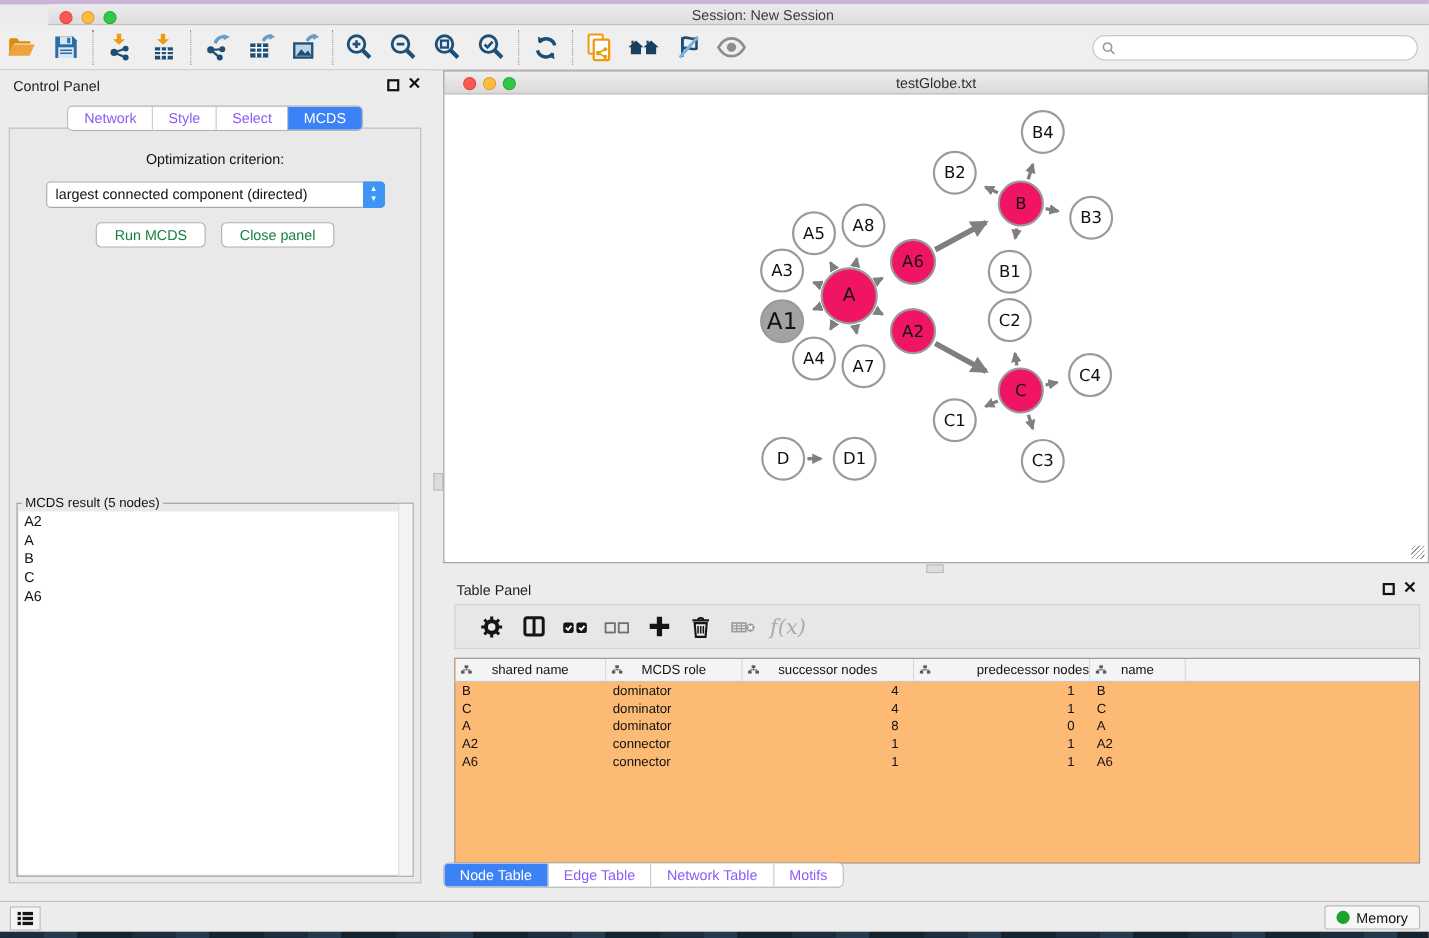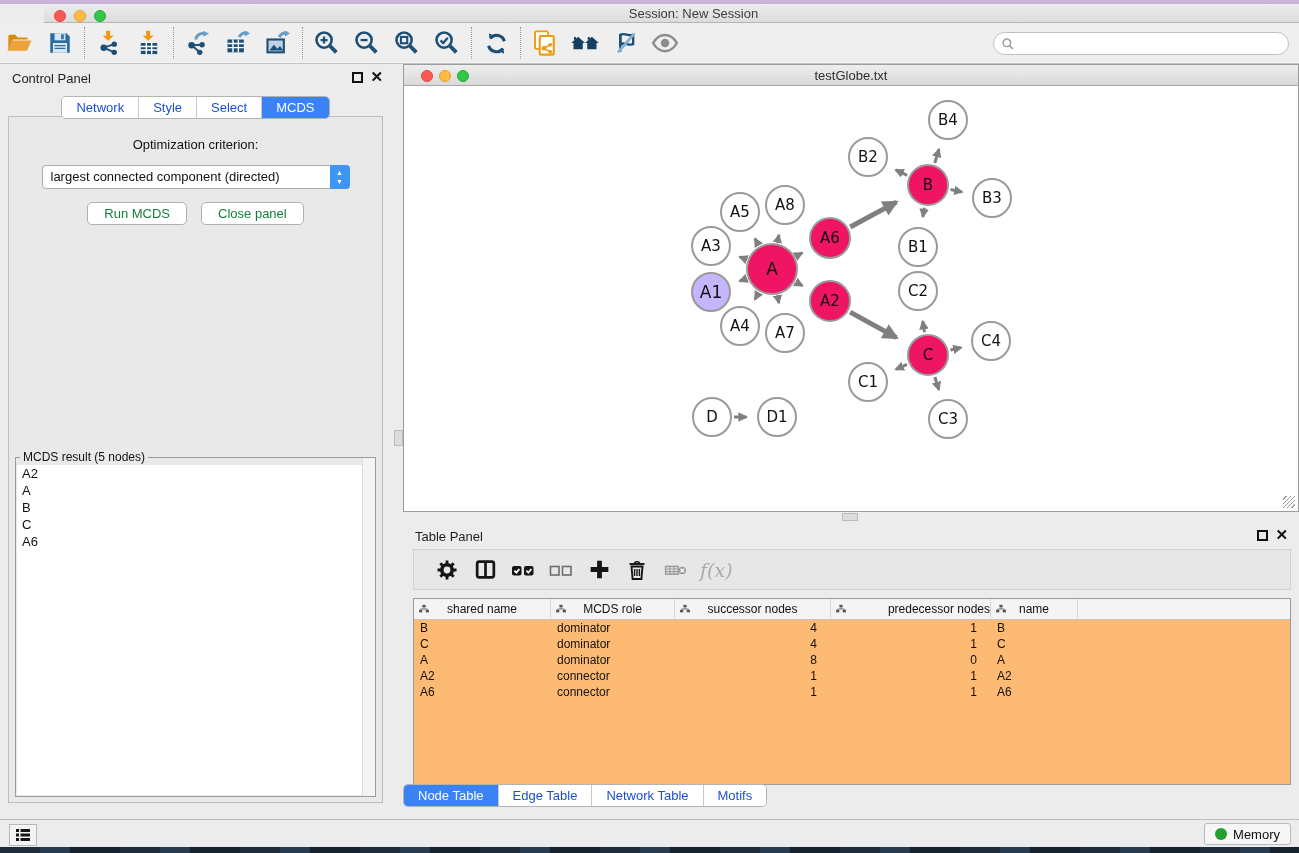--- a/index.html
+++ b/index.html
@@ -25,21 +25,21 @@
   
   .control-panel { position:absolute; top:64px; left:0; width:391px; height:748px; background:#ececec; }
   .panel-header { position:relative; height:26px; }
   .panel-title { position:absolute; left:12px; top:7px; font-size:13px; color:#1d1d1d; }
   .float-ico { position:absolute; width:11px; height:11px; border:2px solid #111; top:8px; }
   .close-ico { position:absolute; top:5px; font-size:15px; font-weight:bold; color:#111; line-height:16px; }
   .cp-float { right:28px; } .cp-close { right:8px; }
 
   .seg-tabs { position:absolute; top:32px; left:0; width:100%; display:flex; justify-content:center; z-index:3; }
   .seg-group { display:flex; border:1px solid #b3b3b3; border-radius:5px; overflow:hidden; background:#fff; }
-  .seg { padding:3px 14px; font-size:13px; color:#1d4ed8; background:#fff; border-left:1px solid #c9c9c9; cursor:default; }
+  .seg { padding:3px 14px; font-size:13px; color:#8b5cf6; background:#fff; border-left:1px solid #c9c9c9; cursor:default; }
   .seg:first-child { border-left:none; }
   .seg.active { background:#3b82f6; color:#fff; }
 
   .cp-body { position:absolute; top:52px; left:8px; width:375px; height:687px; background:#e9e9e9; border:1px solid #bdbdbd; }
   .opt-label { margin-top:20px; text-align:center; font-size:13px; color:#111; }
   .mcds-select { position:relative; margin:13px auto 0 auto; width:308px; height:24px; background:#fff; border:1px solid #ababab; border-radius:4px; font-size:13px; color:#111; line-height:22px; padding-left:8px; cursor:default; }
   .mcds-select .stepper { position:absolute; right:-1px; top:-1px; width:20px; height:24px; background:#3e95f6; border-radius:0 4px 4px 0; color:#fff; }
   .stepper span { position:absolute; left:0; width:100%; text-align:center; font-size:7px; line-height:7px; }
   .stepper .up { top:4px; } .stepper .dn { bottom:4px; }
   .cp-buttons { margin-top:13px; display:flex; justify-content:center; gap:14px; }
@@ -332,21 +332,21 @@
     <div class="graph-node" style="left: 524px; top: 14px; height: 40px; width: 40px; background: rgb(255, 255, 255); border: 2px solid rgb(154, 154, 154); font-size: 15px;">B4</div>
         <div class="graph-node" style="left: 444px; top: 51px; height: 40px; width: 40px; background: rgb(255, 255, 255); border: 2px solid rgb(154, 154, 154); font-size: 15px;">B2</div>
         <div class="graph-node" style="left: 503px; top: 78px; height: 42px; width: 42px; background: rgb(240, 20, 100); border: 2px solid rgb(154, 154, 154); font-size: 15px;">B</div>
         <div class="graph-node" style="left: 568px; top: 92px; height: 40px; width: 40px; background: rgb(255, 255, 255); border: 2px solid rgb(154, 154, 154); font-size: 15px;">B3</div>
         <div class="graph-node" style="left: 316px; top: 106px; height: 40px; width: 40px; background: rgb(255, 255, 255); border: 2px solid rgb(154, 154, 154); font-size: 15px;">A5</div>
         <div class="graph-node" style="left: 361px; top: 99px; height: 40px; width: 40px; background: rgb(255, 255, 255); border: 2px solid rgb(154, 154, 154); font-size: 15px;">A8</div>
         <div class="graph-node" style="left: 405px; top: 131px; height: 42px; width: 42px; background: rgb(240, 20, 100); border: 2px solid rgb(154, 154, 154); font-size: 15px;">A6</div>
         <div class="graph-node" style="left: 287px; top: 140px; height: 40px; width: 40px; background: rgb(255, 255, 255); border: 2px solid rgb(154, 154, 154); font-size: 15px;">A3</div>
         <div class="graph-node" style="left: 494px; top: 141px; height: 40px; width: 40px; background: rgb(255, 255, 255); border: 2px solid rgb(154, 154, 154); font-size: 15px;">B1</div>
         <div class="graph-node" style="left: 342px; top: 157px; height: 52px; width: 52px; background: rgb(240, 20, 100); border: 2px solid rgb(154, 154, 154); font-size: 17px;">A</div>
-        <div class="graph-node" style="left: 287px; top: 186px; height: 40px; width: 40px; background: #c4b5fd; border: 2px solid rgb(154, 154, 154); font-size: 17px;">A1</div>
+        <div class="graph-node" style="left: 287px; top: 186px; height: 40px; width: 40px; background: #a3a3a3; border: 2px solid rgb(154, 154, 154); font-size: 21px;">A1</div>
         <div class="graph-node" style="left: 494px; top: 185px; height: 40px; width: 40px; background: rgb(255, 255, 255); border: 2px solid rgb(154, 154, 154); font-size: 15px;">C2</div>
         <div class="graph-node" style="left: 405px; top: 194px; height: 42px; width: 42px; background: rgb(240, 20, 100); border: 2px solid rgb(154, 154, 154); font-size: 15px;">A2</div>
         <div class="graph-node" style="left: 316px; top: 220px; height: 40px; width: 40px; background: rgb(255, 255, 255); border: 2px solid rgb(154, 154, 154); font-size: 15px;">A4</div>
         <div class="graph-node" style="left: 361px; top: 227px; height: 40px; width: 40px; background: rgb(255, 255, 255); border: 2px solid rgb(154, 154, 154); font-size: 15px;">A7</div>
         <div class="graph-node" style="left: 503px; top: 248px; height: 42px; width: 42px; background: rgb(240, 20, 100); border: 2px solid rgb(154, 154, 154); font-size: 15px;">C</div>
         <div class="graph-node" style="left: 567px; top: 235px; height: 40px; width: 40px; background: rgb(255, 255, 255); border: 2px solid rgb(154, 154, 154); font-size: 15px;">C4</div>
         <div class="graph-node" style="left: 444px; top: 276px; height: 40px; width: 40px; background: rgb(255, 255, 255); border: 2px solid rgb(154, 154, 154); font-size: 15px;">C1</div>
         <div class="graph-node" style="left: 524px; top: 313px; height: 40px; width: 40px; background: rgb(255, 255, 255); border: 2px solid rgb(154, 154, 154); font-size: 15px;">C3</div>
         <div class="graph-node" style="left: 288px; top: 311px; height: 40px; width: 40px; background: rgb(255, 255, 255); border: 2px solid rgb(154, 154, 154); font-size: 15px;">D</div>
         <div class="graph-node" style="left: 353px; top: 311px; height: 40px; width: 40px; background: rgb(255, 255, 255); border: 2px solid rgb(154, 154, 154); font-size: 15px;">D1</div>

